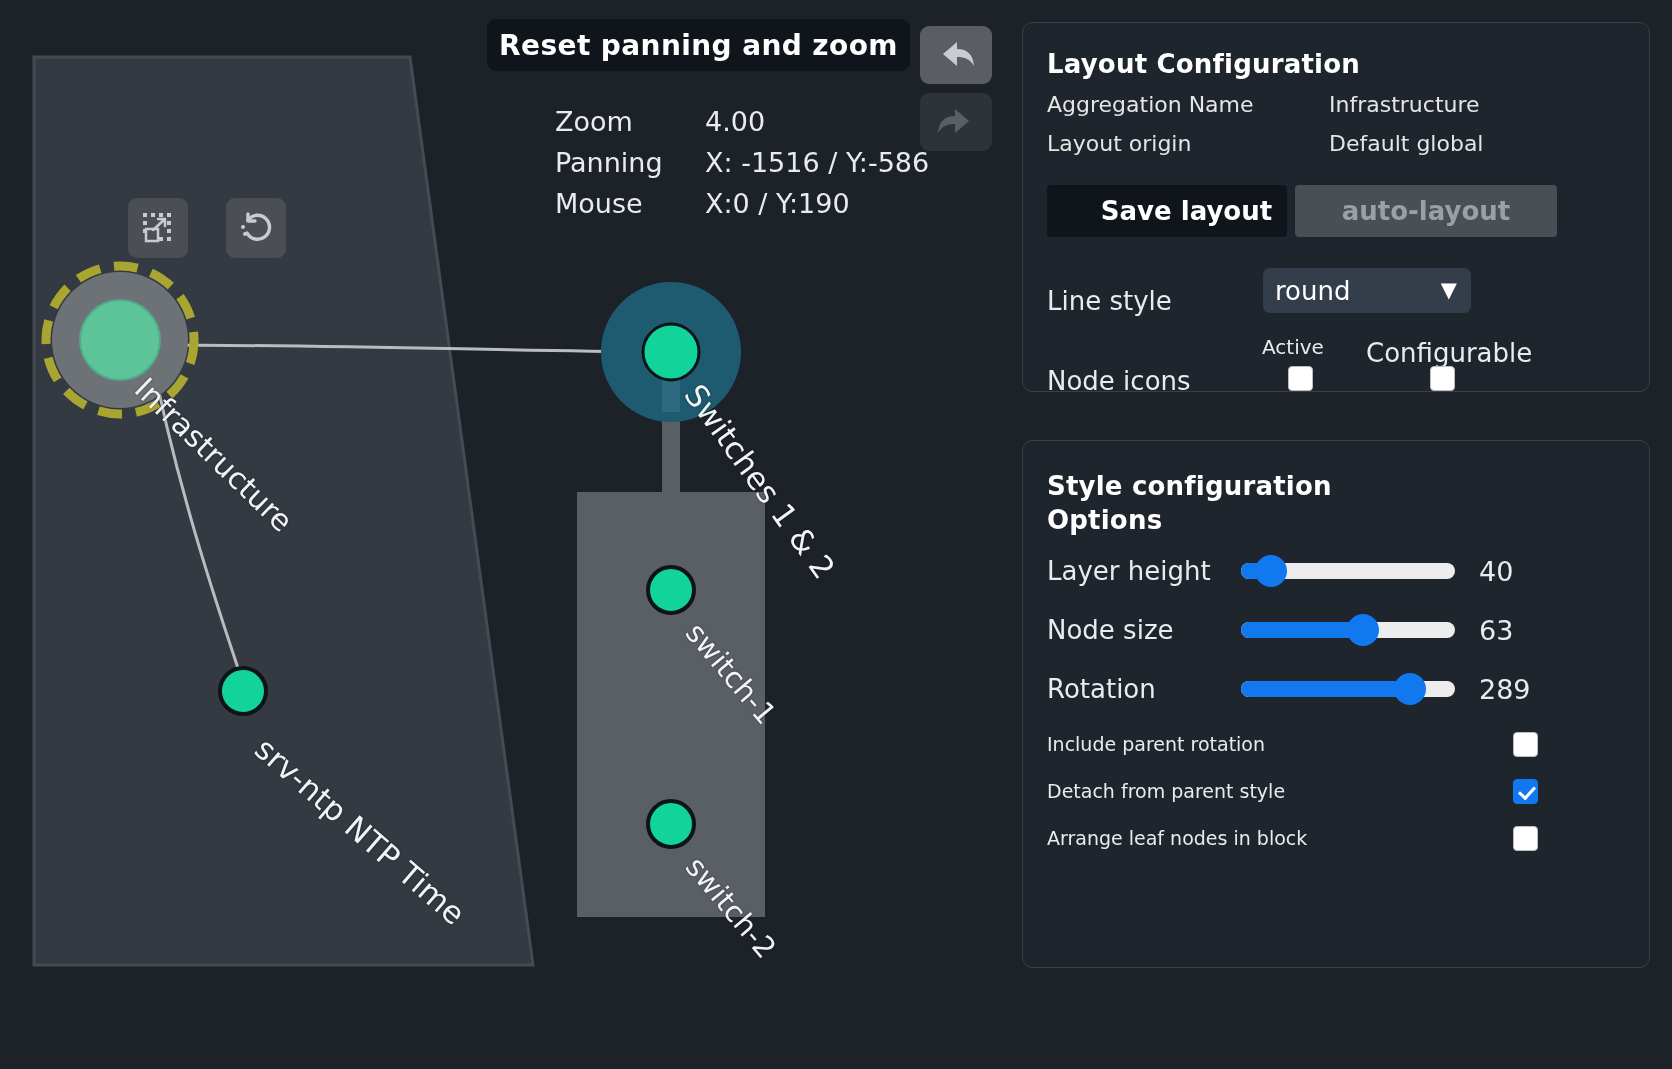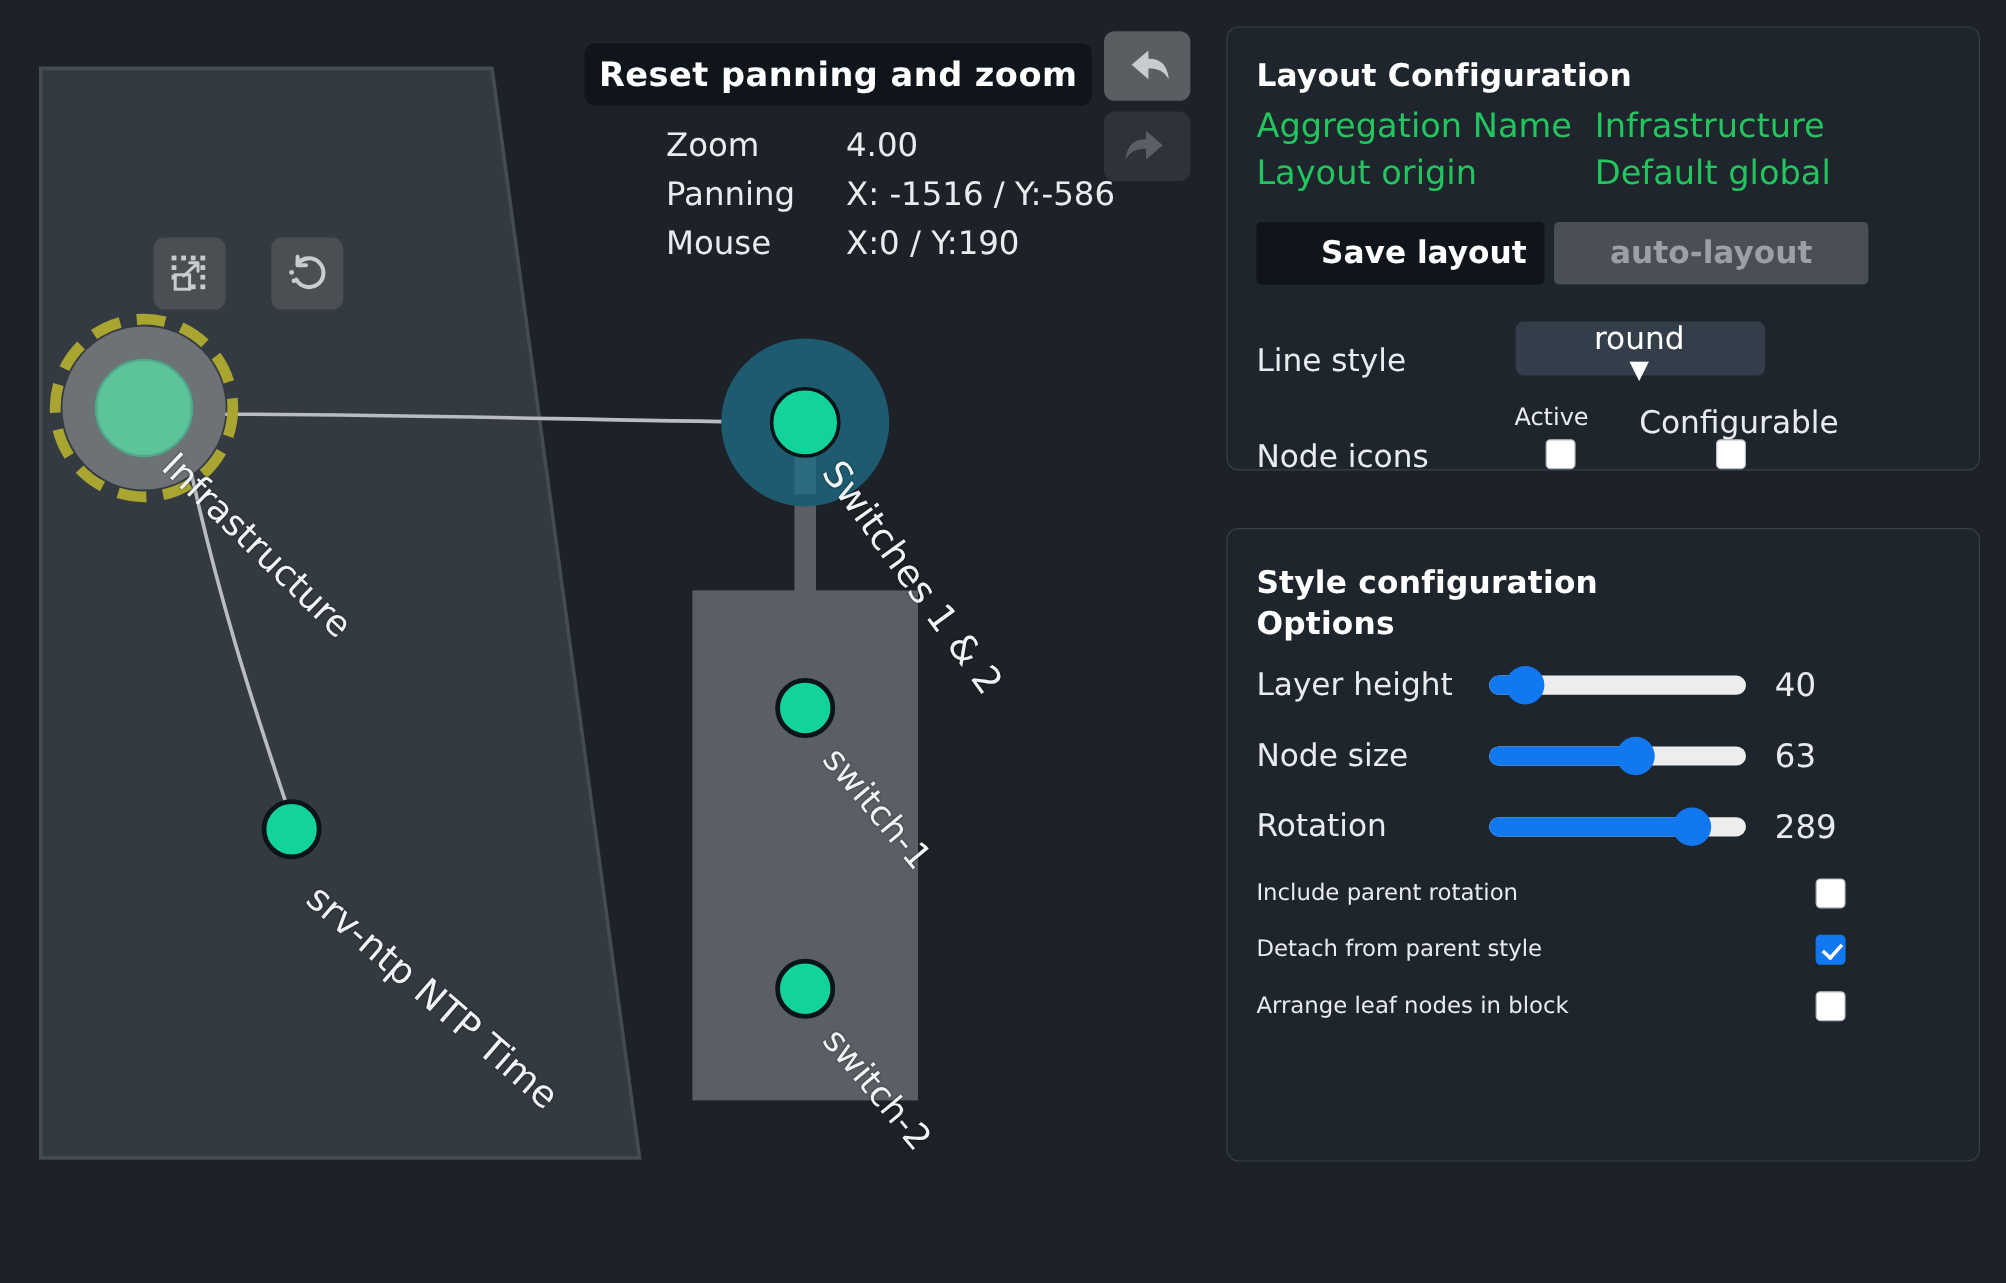--- a/index.html
+++ b/index.html
@@ -35,21 +35,21 @@
   .node-tool {
     position: absolute;
     width: 60px; height: 60px;
     background: #4b4f54;
     border-radius: 9px;
     display: flex; align-items: center; justify-content: center;
   }
 
   
   #reset-btn {
-    position: absolute; left: 487px; top: 36px;
+    position: absolute; left: 487px; top: 19px;
     width: 423px; height: 52px;
     background: #10151c;
     border-radius: 9px;
     color: #ffffff;
     font-size: 28px; font-weight: bold;
     letter-spacing: .4px;
     display: flex; align-items: center; justify-content: center;
     cursor: pointer;
   }
   .histbtn {
@@ -77,21 +77,21 @@
     border-radius: 10px;
   }
   #panel-layout { left: 1022px; top: 22px; width: 628px; height: 370px; }
   #panel-style  { left: 1022px; top: 440px; width: 628px; height: 528px; }
 
   .panel-title {
     color: #ffffff; font-size: 26px; font-weight: bold;
     letter-spacing: .2px;
   }
 
-  .kv { display: flex; color: #22c55e; font-size: 28px; line-height: 39px; }
+  .kv { display: flex; color: #e5e5e5; font-size: 22px; line-height: 39px; }
   .kv .kv-k { width: 282px; }
   .kv .kv-v { flex: 1; }
 
   .btn-primary {
     background: #10151c; color: #ffffff;
     font-size: 26px; font-weight: bold;
     border-radius: 4px;
     display: flex; align-items: center; justify-content: center;
     cursor: pointer;
     padding-left: 39px;
@@ -256,21 +256,21 @@
     </div>
     <div class="kv" style="position:absolute;left:24px;top:101px;width:584px;">
       <div class="kv-k">Layout origin</div>
       <div class="kv-v">Default global</div>
     </div>
 
     <div class="btn-primary" style="position:absolute;left:24px;top:162px;width:240px;height:52px;">Save layout</div>
     <div class="btn-disabled" style="position:absolute;left:272px;top:162px;width:262px;height:52px;">auto-layout</div>
 
     <div style="position:absolute;left:24px;top:263px;color:#e8ecef;font-size:26px;">Line style</div>
-    <div class="select-box" style="position:absolute;left:240px;top:245px;width:208px;height:45px;flex-direction:column;">
+    <div class="select-box" style="position:absolute;left:240px;top:245px;width:208px;height:45px;">
       <span>round</span>
       <span style="font-size:21px;line-height:1;">▼</span>
     </div>
 
     <div style="position:absolute;left:239px;top:312px;color:#e8ecef;font-size:20px;">Active</div>
     <div style="position:absolute;left:343px;top:315px;color:#e8ecef;font-size:26px;">Configurable</div>
 
     <div style="position:absolute;left:24px;top:343px;color:#e8ecef;font-size:26px;">Node icons</div>
     <div class="cbox" style="position:absolute;left:265px;top:343px;"></div>
     <div class="cbox" style="position:absolute;left:407px;top:343px;"></div>

